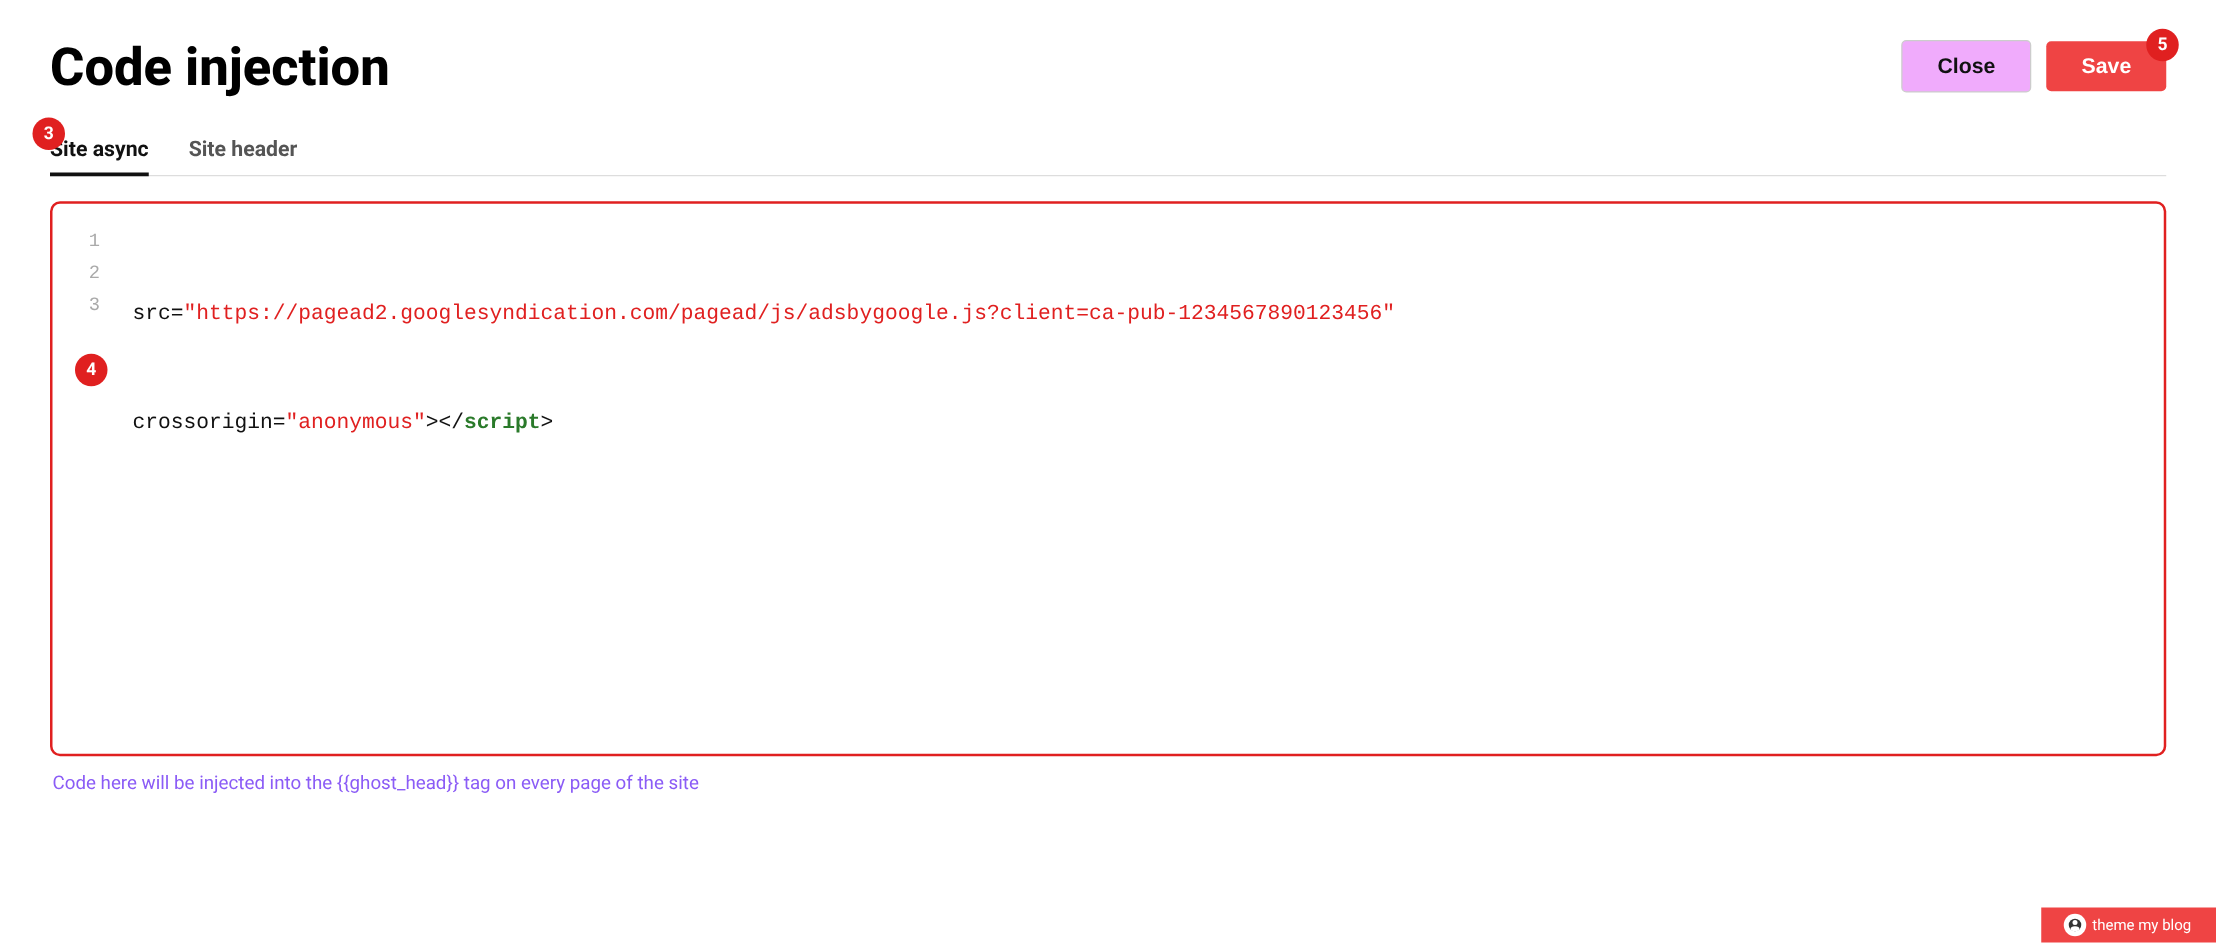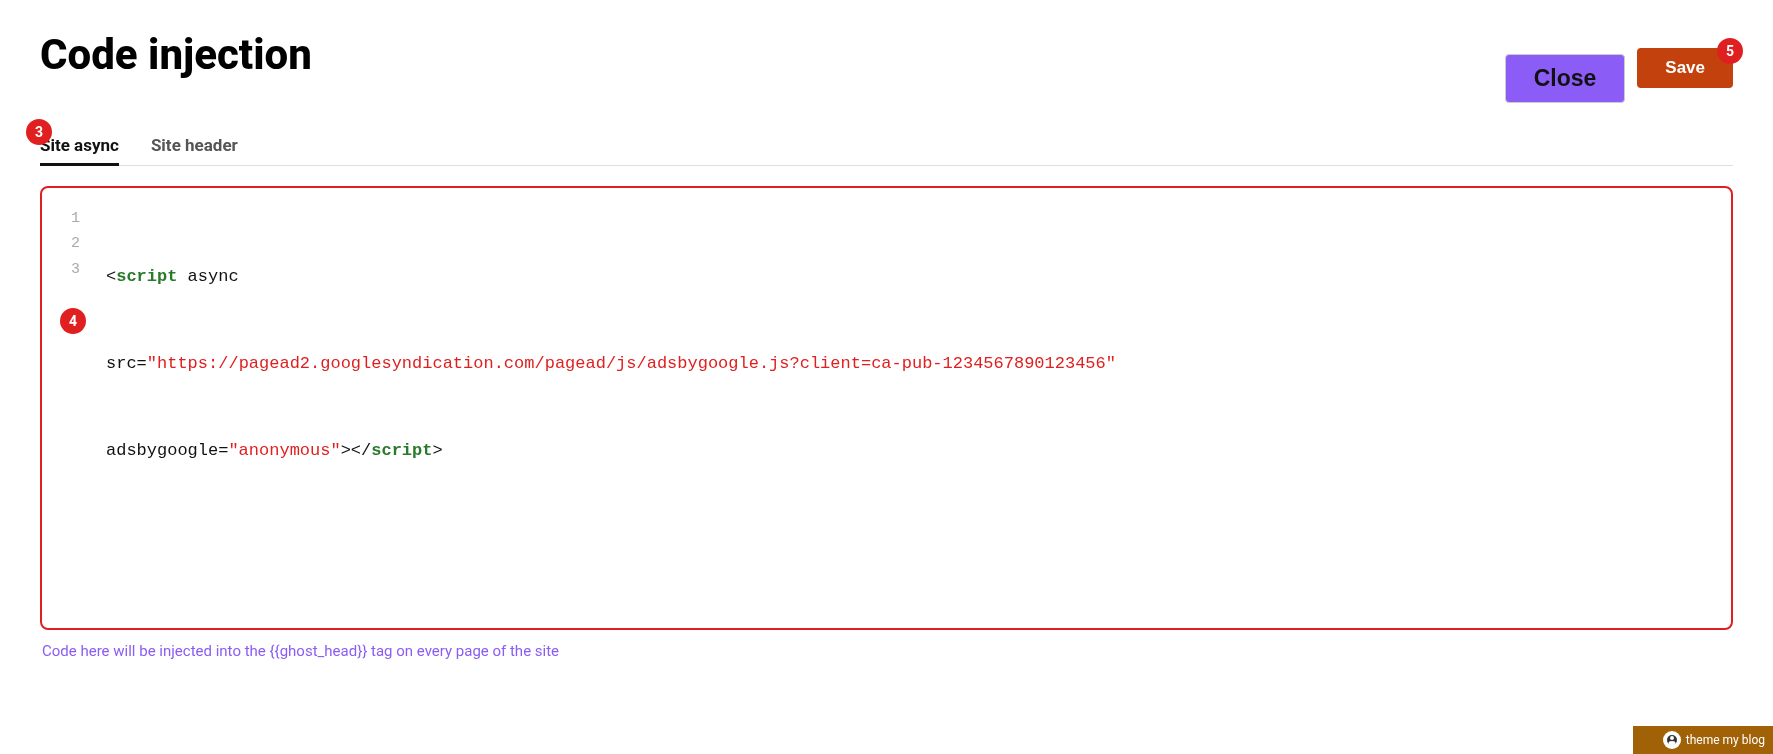--- a/index.html
+++ b/index.html
@@ -29,32 +29,31 @@
     }
     .header-buttons {
       display: flex;
       gap: 12px;
       align-items: center;
       position: relative;
     }
     .btn-close {
       padding: 10px 28px;
       border: 1.5px solid #ccc;
-      background: #8b5cf6;
+      background: #f0abfc;
       border-radius: 4px;
-      font-size: 23px;
+      font-size: 17px;
       font-weight: 600;
       cursor: pointer;
       color: #111;
-      margin-top: 22px;
     }
     .btn-save {
       padding: 10px 28px;
       border: none;
-      background: #c2410c;
+      background: #ef4444;
       color: #fff;
       border-radius: 4px;
       font-size: 17px;
       font-weight: 700;
       cursor: pointer;
     }
     .badge-red {
       display: inline-flex;
       align-items: center;
       justify-content: center;
@@ -156,22 +155,22 @@
     }
     .bottom-bar {
       position: fixed;
       bottom: 0;
       right: 0;
       width: 140px;
       height: 28px;
       display: flex;
       align-items: center;
       justify-content: flex-end;
-      padding-right: 8px;
-      background: #a16207;
+      padding-right: 20px;
+      background: #ef4444;
     }
     .bottom-bar-logo {
       color: #fff;
       font-size: 12px;
       display: flex;
       align-items: center;
       gap: 5px;
     }
     .logo-icon {
       width: 18px;
@@ -216,23 +215,22 @@
   <div class="editor-container">
     <div class="code-area">
 
       <div class="line-numbers">
         <span class="line-num">1</span>
         <span class="line-num">2</span>
         <span class="line-num">3</span>
       </div>
 
       <div class="code-content">
-        <span class="code-line"><span class="tag-bracket">&lt;</span><span class="tag-name">script</span><span class="attr-name"> async</span></span>
         <span class="code-line"><span class="attr-name">src=</span><span class="attr-value">"https://pagead2.googlesyndication.com/pagead/js/adsbygoogle.js?client=ca-pub-1234567890123456"</span></span>
-        <span class="code-line"><span class="attr-name">adsbygoogle=</span><span class="attr-value">"anonymous"</span><span class="tag-bracket">&gt;&lt;/</span><span class="tag-name">script</span><span class="tag-bracket">&gt;</span></span>
+        <span class="code-line"><span class="attr-name">crossorigin=</span><span class="attr-value">"anonymous"</span><span class="tag-bracket">&gt;&lt;/</span><span class="tag-name">script</span><span class="tag-bracket">&gt;</span></span>
       </div>
     </div>
 
     <span class="badge-red badge-4">4</span>
   </div>
 
   <p class="footer-note">Code here will be injected into the {{ghost_head}} tag on every page of the site</p>
 </div>
 
 <div class="bottom-bar">

